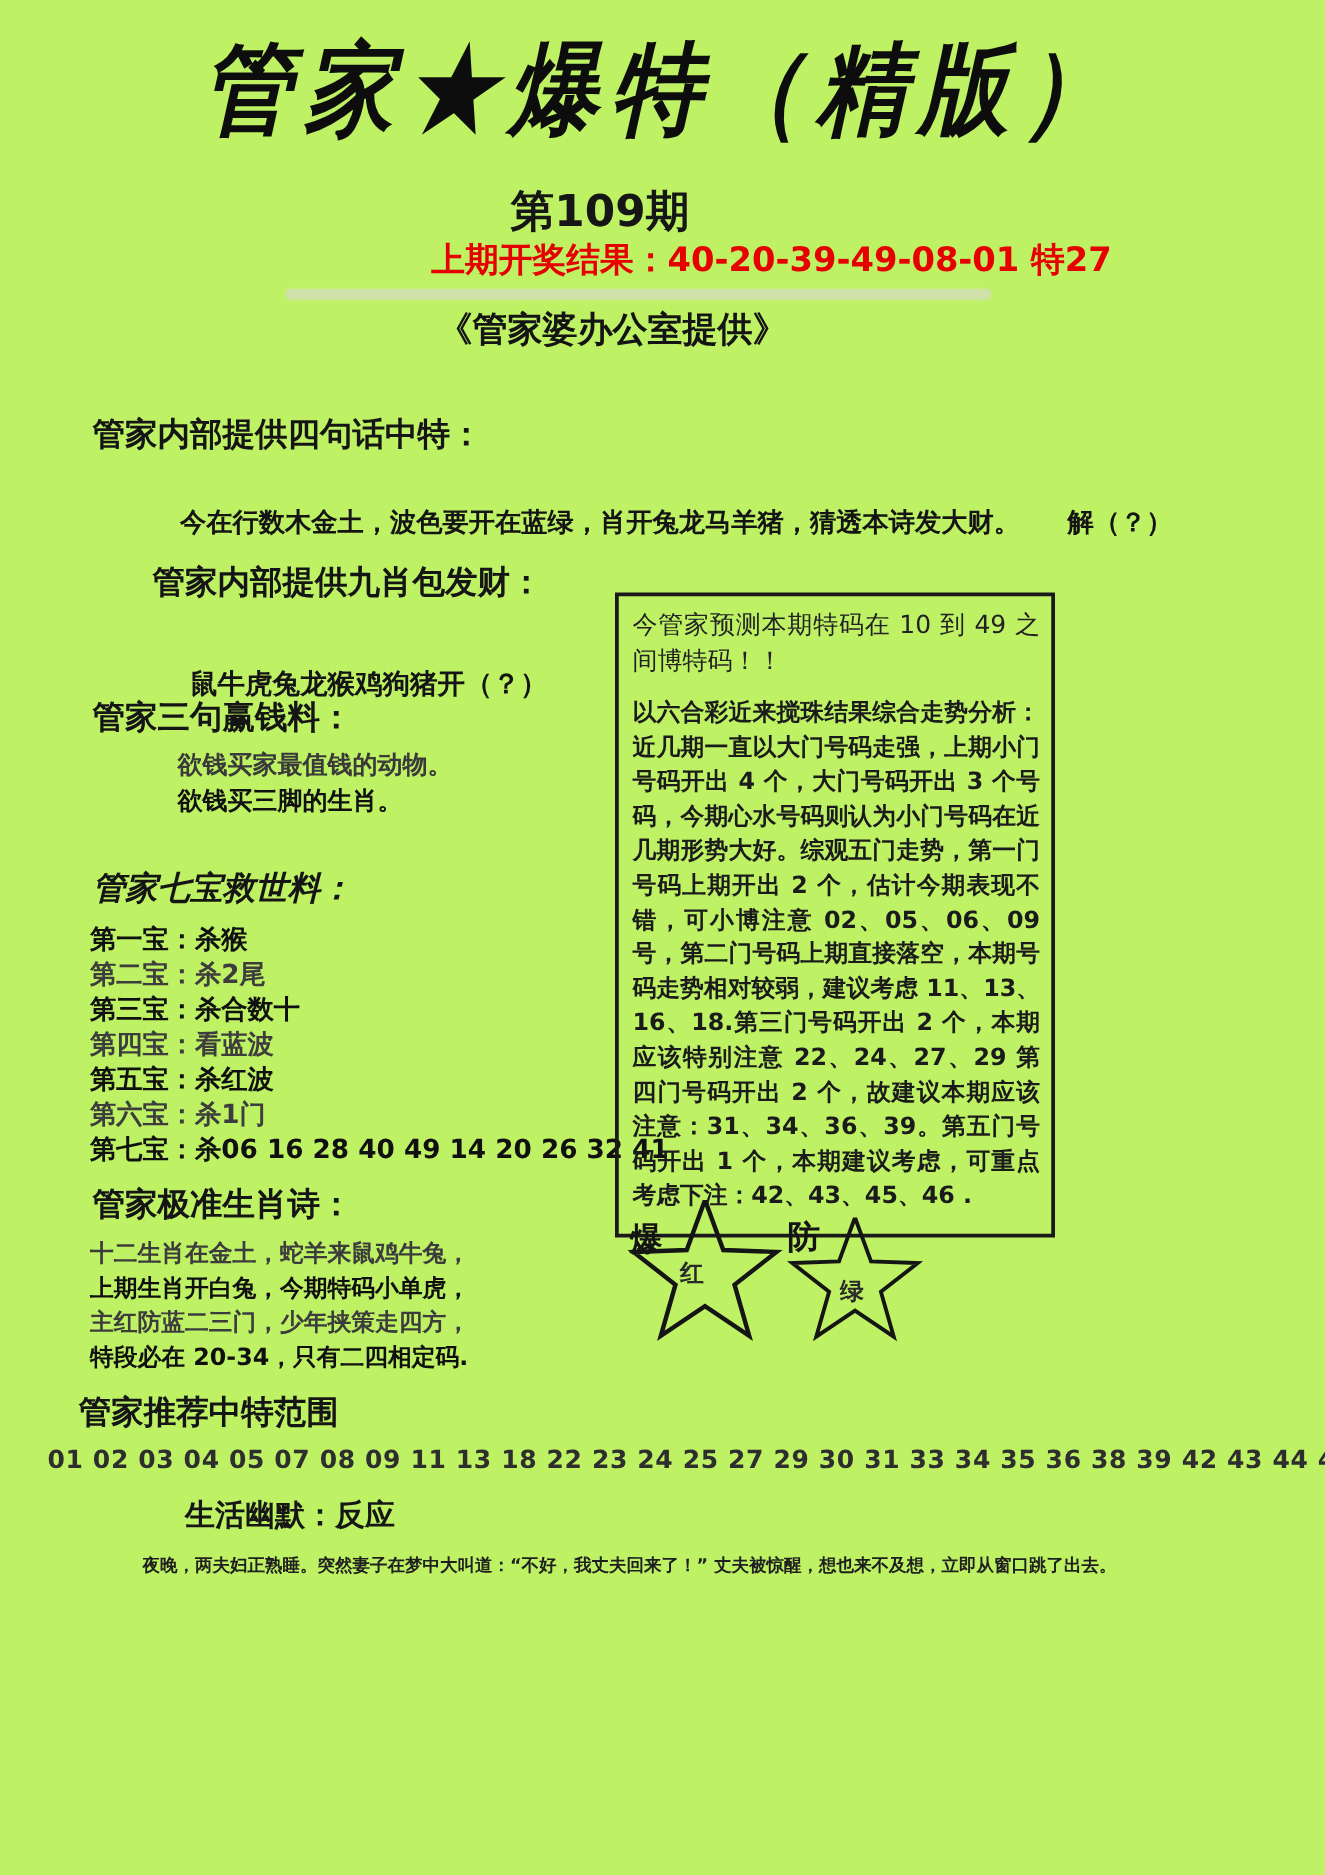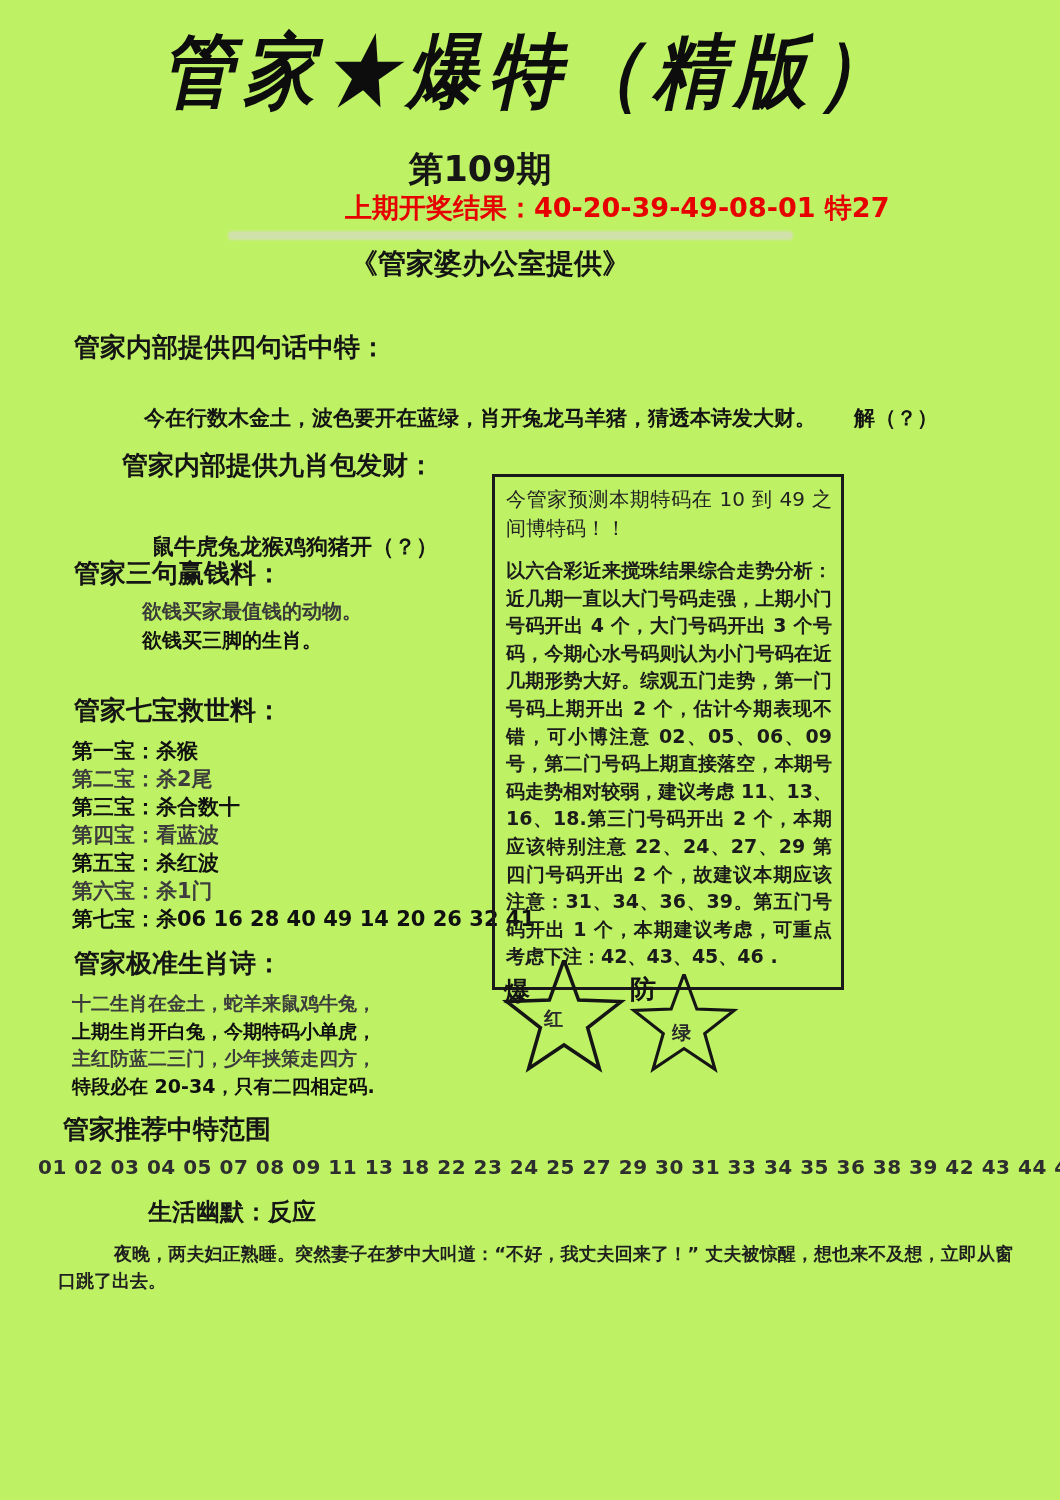--- a/index.html
+++ b/index.html
@@ -77,21 +77,21 @@
   .star1 .star-text{ left:44px; top:46px;}
   .star2 .star-text{ left:44px; top:46px;}
 
   
   .recommend-h{ left:63px; top:1112px; }
   .number-row{ left:38px; top:1155px; width:1000px; font-size:20px;
     color:#2e2e2e; white-space:nowrap; font-weight:bold;
     font-family:"DejaVu Sans", sans-serif; letter-spacing:.5px;}
   .humor-h{ left:148px; top:1196px; font-size:24px; font-weight:bold;
     font-family:"DejaVu Serif", serif; color:#161616;}
-  .joke{ left:58px; top:1240px; width:955px; font-size:18px; line-height:27px;
+  .joke{ left:58px; top:1240px; width:955px; font-size:14px; line-height:27px;
     text-indent:56px; color:#1f1f1f; font-weight:bold; text-align:justify;}
 </style>
 </head>
 <body>
 
 <div class="page">
 
   <div class="abs main-title">管家★爆特（精版）</div>
   <div class="abs issue-no">第109期</div>
   <div class="abs last-result">上期开奖结果：40-20-39-49-08-01  特27</div>
@@ -105,21 +105,21 @@
 
   <div class="abs sec-h" style="left:74px;top:448px;margin-left:48px;">管家内部提供九肖包发财：</div>
   <div class="abs nine-line">鼠牛虎兔龙猴鸡狗猪开（？）</div>
 
   <div class="abs sec-h" style="left:74px;top:556px;">管家三句赢钱料：</div>
   <ul class="abs three-lines">
     <li>欲钱买家最值钱的动物。</li>
     <li>欲钱买三脚的生肖。</li>
   </ul>
 
-  <div class="abs sec-h" style="left:74px;top:693px;">管家七宝救世料：</div>
+  <div class="abs sec-h" style="left:74px;top:693px;font-style:italic;">管家七宝救世料：</div>
   <ul class="abs treasure-list">
     <li>第一宝：杀猴</li>
     <li>第二宝：杀2尾</li>
     <li>第三宝：杀合数十</li>
     <li>第四宝：看蓝波</li>
     <li>第五宝：杀红波</li>
     <li>第六宝：杀1门</li>
     <li>第七宝：杀06 16 28 40 49 14 20 26 32 41</li>
   </ul>
 

